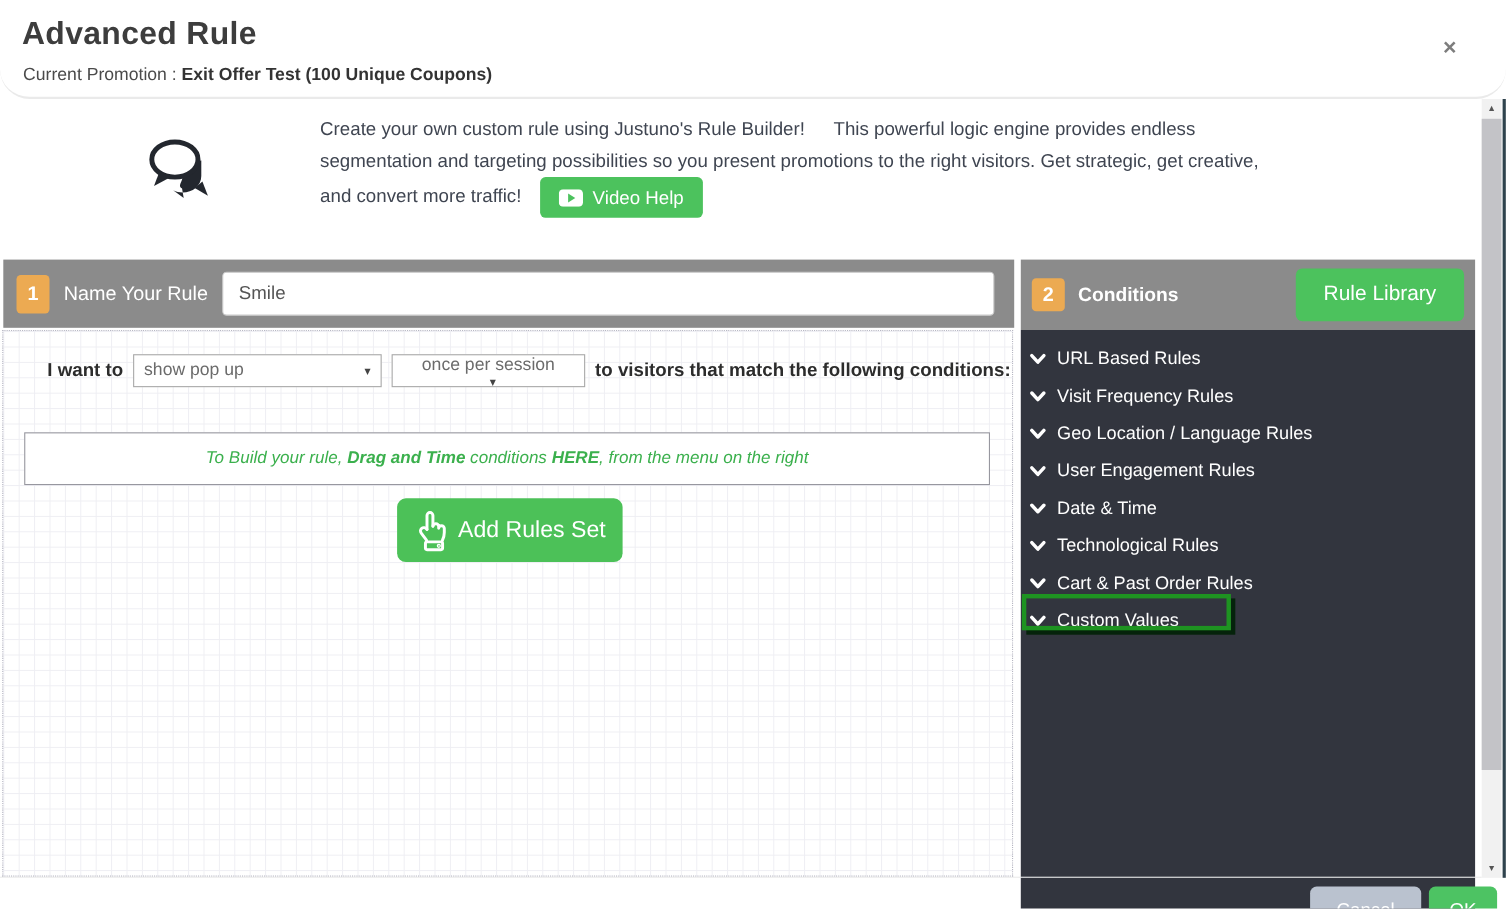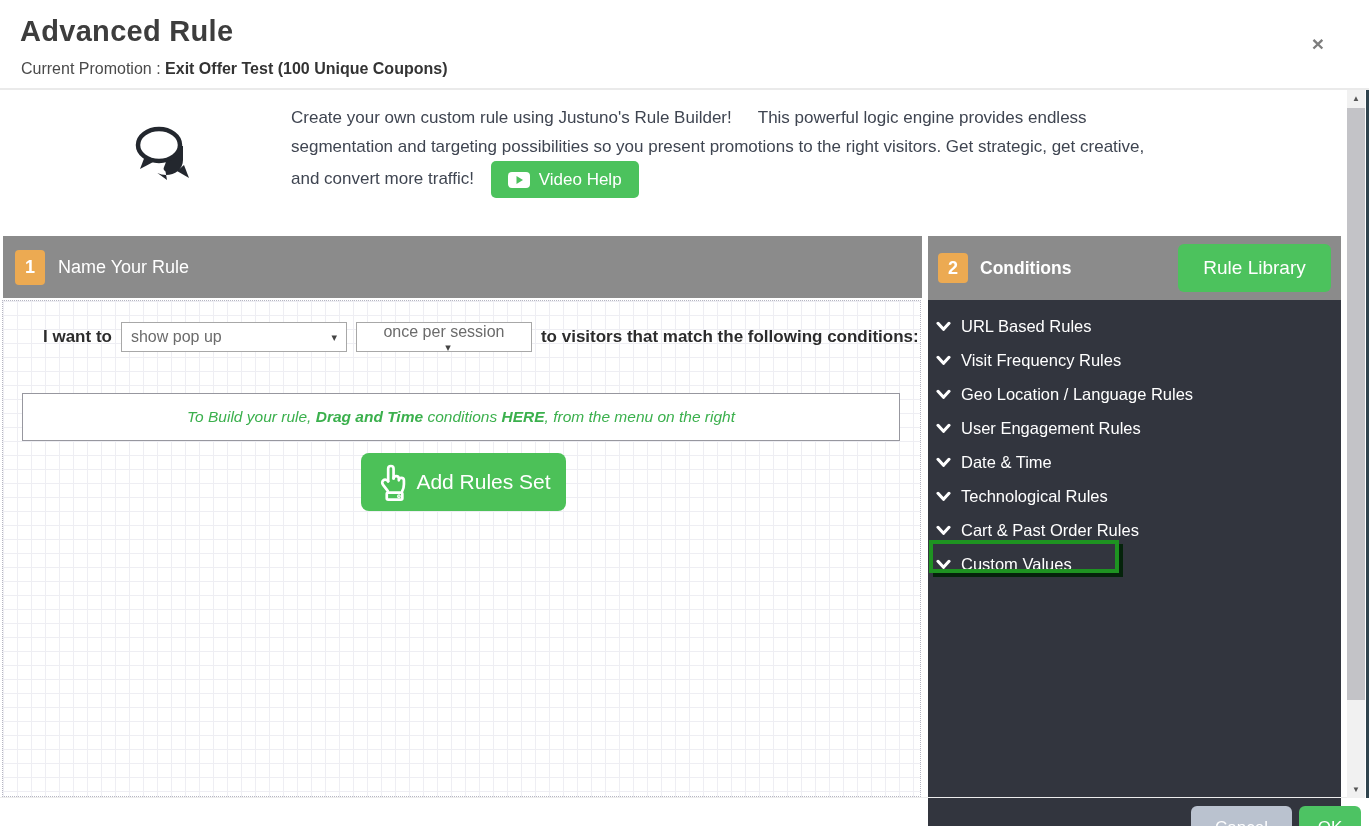--- a/index.html
+++ b/index.html
@@ -2,21 +2,21 @@
 <html><head>
 <meta charset="utf-8">
 <style>
   * { margin:0; padding:0; box-sizing:border-box; }
   html,body { width:1369px; height:826px; overflow:hidden; background:#fff;
     font-family:"Liberation Sans", sans-serif; }
   #screen { position:relative; width:1369px; height:826px; background:#fff; }
 
   
   .modal-header { position:absolute; left:0; top:0; width:1369px; height:90px;
-    background:#fff; border-bottom:2px solid #eaeaea; }
+    background:#fff; border-bottom:2px solid #eaeaea;border-radius:27px; }
   .title { position:absolute; left:20px; top:15px; font-size:29px; font-weight:600;
     color:#3d3d3d; letter-spacing:.3px; }
   .subtitle { position:absolute; left:21px; top:60px; font-size:16px; color:#4a4a4a; }
   .subtitle b { color:#333; }
   .close-x { position:absolute; left:1304px; top:30px; width:28px; height:28px;
     font-size:21px; font-weight:700; color:#7d7d7d; text-align:center; line-height:28px;
     cursor:pointer; }
 
   
   .chat-icon { position:absolute; left:131px; top:122px; }
@@ -132,20 +132,21 @@
         <rect x="0" y="0" width="22" height="16" rx="4" fill="#fff"></rect>
         <path d="M8.5 4 L15 8 L8.5 12 Z" fill="#4cc25d"></path>
       </svg>
       <span>Video Help</span>
     </button>
   </p>
 
   <div class="name-bar">
     <div class="step-badge">1</div>
     <div class="name-label">Name Your Rule</div>
+    <input class="name-input" type="text" value="Smile" style="">
   </div>
 
   <div class="grid-area">
     <div class="sentence-row">
       <span class="sentence-bold">I want to</span>
       <span class="fake-select sel-action">
         <span>show pop up</span>
         <span class="arrow">▾</span>
       </span>
       <span class="fake-select sel-frequency">

